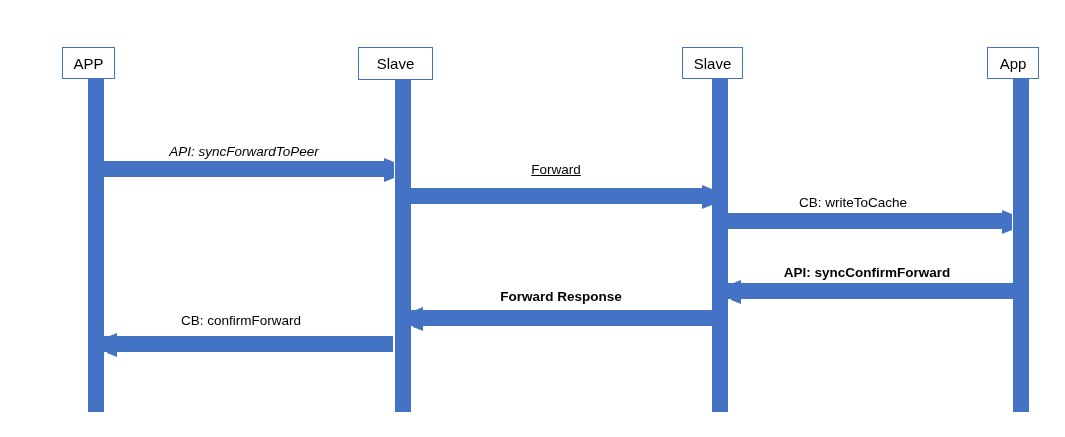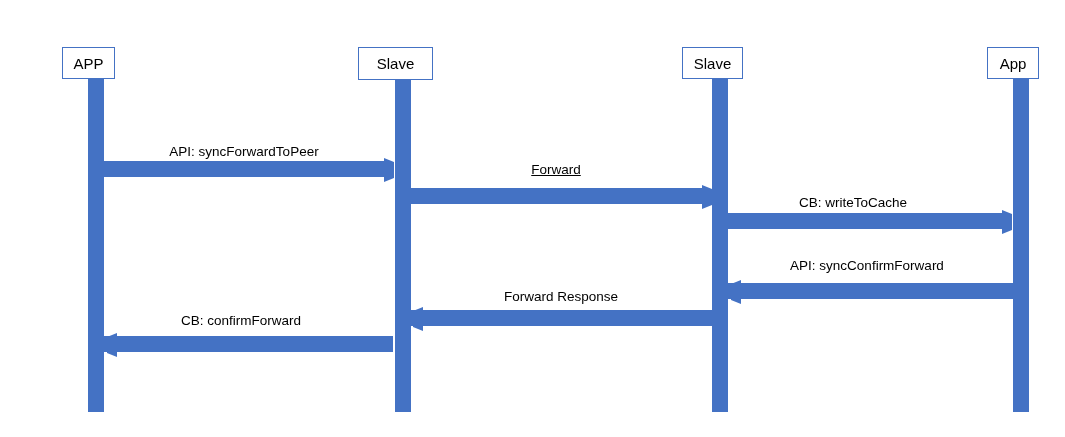--- a/index.html
+++ b/index.html
@@ -80,45 +80,45 @@
   <div class="actor-box" style="left:971px; top:31px; width:52px; height:32px;">
     <span>App</span>
   </div>
 
   <div class="lifeline" style="left:71.8px; top:63px; height:333px;"></div>
   <div class="lifeline" style="left:378.8px; top:64px; height:332px;"></div>
   <div class="lifeline" style="left:695.8px; top:63px; height:333px;"></div>
   <div class="lifeline" style="left:996.8px; top:63px; height:333px;"></div>
 
   <div>
-    <div class="msg-label" style="left:103px; top:119px; width:250px;">API: syncForwardToPeer</div>
+    <div class="msg-label" style="left:103px; top:119px; width:250px;font-style:italic;">API: syncForwardToPeer</div>
     <div class="msg-line" style="left:82px; top:145.3px; width:286px;"></div>
     <div class="arrowhead right" style="left:368px; top:141.5px;"></div>
   </div>
 
   <div>
     <div class="msg-label" style="left:415px; top:137px; width:250px;text-decoration:underline;">Forward</div>
     <div class="msg-line" style="left:380px; top:172.3px; width:306px;"></div>
     <div class="arrowhead right" style="left:686px; top:168.5px;"></div>
   </div>
 
   <div>
     <div class="msg-label" style="left:712px; top:170px; width:250px;">CB: writeToCache</div>
     <div class="msg-line" style="left:697px; top:197.3px; width:289px;"></div>
     <div class="arrowhead right" style="left:986px; top:193.5px;"></div>
   </div>
 
   <div>
-    <div class="msg-label" style="left:726px; top:233px; width:250px;">API: syncConfirmForward</div>
+    <div class="msg-label" style="left:726px; top:240px; width:250px;font-weight:bold;">API: syncConfirmForward</div>
     <div class="msg-line" style="left:709px; top:267.3px; width:288px;"></div>
     <div class="arrowhead left" style="left:699px; top:263.5px;"></div>
   </div>
 
   <div>
-    <div class="msg-label" style="left:420px; top:264px; width:250px;">Forward Response</div>
+    <div class="msg-label" style="left:420px; top:264px; width:250px;font-weight:bold;">Forward Response</div>
     <div class="msg-line" style="left:391px; top:294.3px; width:305px;"></div>
     <div class="arrowhead left" style="left:381px; top:290.5px;"></div>
   </div>
 
   <div>
     <div class="msg-label" style="left:100px; top:288px; width:250px;">CB: confirmForward</div>
     <div class="msg-line" style="left:85px; top:320.3px; width:292px;"></div>
     <div class="arrowhead left" style="left:75px; top:316.5px;"></div>
   </div>
 

